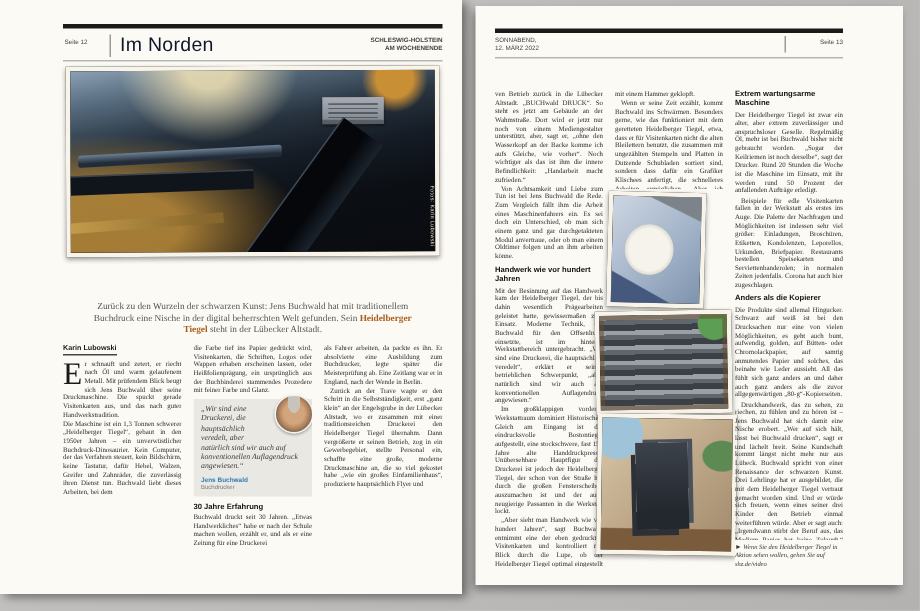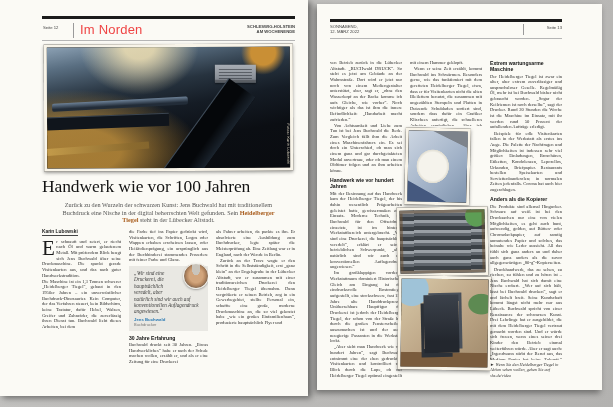--- a/index.html
+++ b/index.html
@@ -4,21 +4,21 @@
 <style>
   html,body{margin:0;padding:0;background:#bfbebc;}
   .stage{position:relative;width:613px;height:407px;background:linear-gradient(120deg,#c6c5c3,#b3b2b0);overflow:hidden;font-family:"Liberation Serif",serif;color:#222;}
   .paper{position:absolute;background:#fbfaf5;}
   .paper.left{left:0;top:0;width:308px;height:396px;box-shadow:3px 2px 6px rgba(0,0,0,.45);}
   .paper.right{left:317px;top:4px;width:285px;height:386px;box-shadow:-2px 3px 6px rgba(0,0,0,.4);}
   .abs{position:absolute;}
   .rule-thick{height:2.5px;background:#1b1b1b;}
   .rule-thin{height:1px;background:#b5b5b5;}
   .tiny{font-family:"Liberation Sans",sans-serif;font-size:4.2px;line-height:4.9px;color:#444;}
-  .section-title{font-family:"Liberation Sans",sans-serif;font-size:13px;color:#ef4444;font-weight:500;letter-spacing:.2px;}
+  .section-title{font-family:"Liberation Sans",sans-serif;font-size:13px;color:#0f172a;font-weight:500;letter-spacing:.2px;}
   .vdiv{width:1px;background:#9a9a9a;}
   
   .frame{border:3.5px solid #f8f4e9;box-shadow:0 1.5px 3.5px rgba(0,0,0,.4);overflow:hidden;background:#111;}
   .photo-main-art{position:absolute;inset:0;background:
     radial-gradient(circle at 89% 5%, #c98f35 0 5%, rgba(201,143,53,0) 9%),
     radial-gradient(ellipse at 10% 86%, rgba(216,160,64,.75) 0 16%, rgba(216,160,64,0) 42%),
     radial-gradient(ellipse at 38% 0%, rgba(242,226,180,.85) 0 7%, rgba(242,226,180,0) 28%),
     linear-gradient(170deg,#8ca1b4 0%,#5a6f82 14%,#27333f 34%,#151c25 50%,#0b0e13 72%,#0a0c10 100%);}
   .pm-plate{position:absolute;right:14%;top:15%;width:17%;height:15%;background:linear-gradient(#a8adb4,#7e848c);box-shadow:inset 0 -3px rgba(0,0,0,.3), 0 1px 2px rgba(0,0,0,.5);}
   .pm-plate:after{content:"";position:absolute;left:10%;top:20%;width:80%;height:60%;background:repeating-linear-gradient(180deg,rgba(40,45,52,.55) 0 1px,transparent 1px 3px);}
@@ -89,21 +89,20 @@
       <div class="photo-main-art">
         <div class="pm-plate"></div>
         <div class="pm-arm"></div>
         <div class="pm-roller"></div>
         <div class="pm-rail"></div>
         <div class="pm-goldbar"></div>
         <div class="photo-credit">Fotos: Karin Lubowski</div>
       </div>
     </div>
 
-    <div class="abs headline" style="left:42px;top:176px;width:253px;">Handwerk wie vor 100 Jahren</div>
 
     <div class="abs deck" style="left:57px;top:201px;width:223px;">
       <span>Zurück zu den Wurzeln der schwarzen Kunst: Jens Buchwald hat mit traditionellem Buchdruck eine Nische in der digital beherrschten Welt gefunden. Sein</span>
       <b>Heidelberger Tiegel</b>
       <span>steht in der Lübecker Altstadt.</span>
     </div>
 
     <div class="col" style="left:42px;top:229px;width:79px;height:158px;">
       <span class="byline">Karin Lubowski</span>
       <p class="para"><span class="dropcap">E</span><span>r schnauft und zetert, er riecht nach Öl und warm gelaufenem Metall. Mit prüfendem Blick beugt sich Jens Buchwald über seine Druckmaschine. Die spuckt gerade Visitenkarten aus, und das nach guter Handwerkstradition.</span></p>

